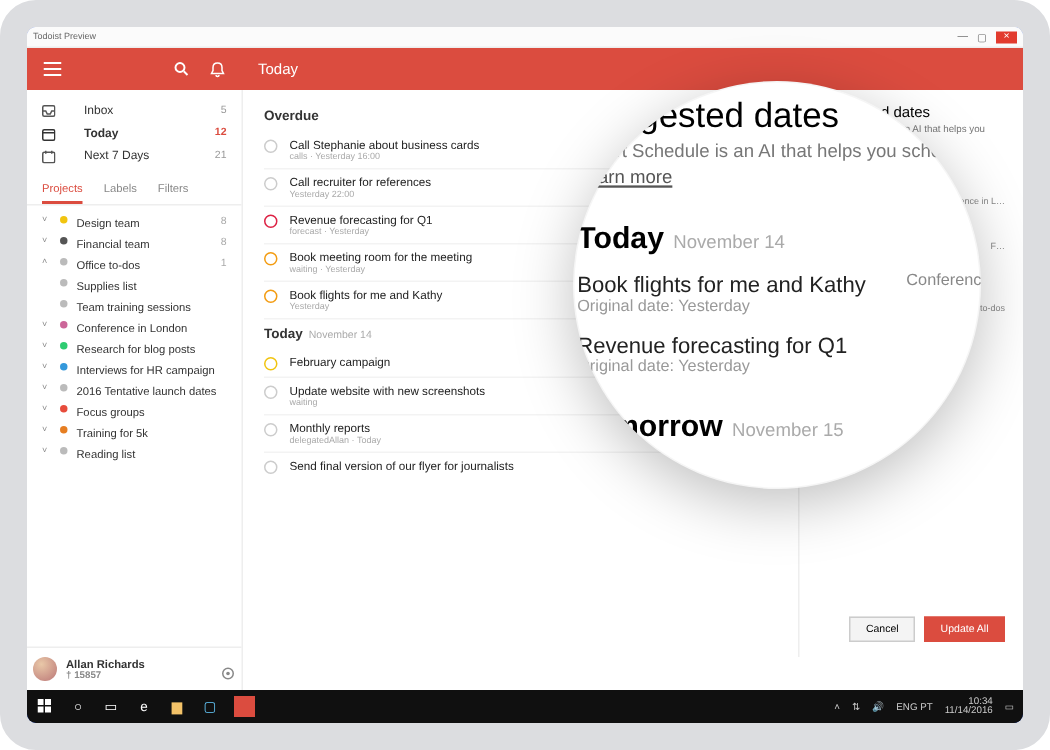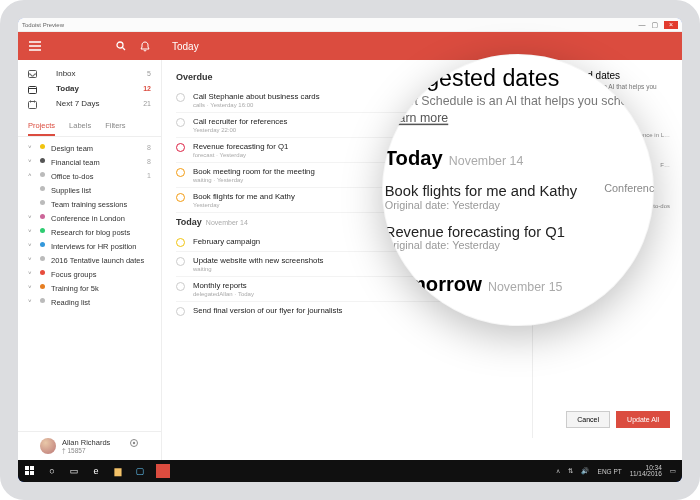--- a/index.html
+++ b/index.html
@@ -27,21 +27,21 @@
   .sb-item.sel .count { color: #db4c3f; }
   .sb-icon { width: 8px; height: 8px; display:inline-block; }
   .tabs { display: flex; gap: 14px; padding: 6px 10px 0 10px; font-size: 7.5px; color: #888; border-bottom: 1px solid #eee;}
   .tabs .tab.sel { color: #db4c3f; border-bottom: 2px solid #db4c3f; padding-bottom: 4px; }
   .projects { flex: 1; padding: 4px 10px; overflow: hidden; }
   .proj { display: flex; align-items: flex-start; gap: 6px; padding: 2.5px 0; font-size: 7.5px; color: #333;}
   .proj .dot { width: 5px; height: 5px; border-radius: 50%; }
   .proj .count { margin-left: auto; color: #aaa; font-size: 7px; }
   .proj.child { padding-left: 12px; }
   .proj .tri { font-size: 6px; color: #888; width:6px; display:inline-block;}
-  .sb-footer { display: flex; align-items: flex-start; gap: 6px; padding: 6px 22px; border-top: 1px solid #eee; font-size: 7.5px;}
+  .sb-footer { display: flex; align-items: flex-end; gap: 6px; padding: 6px 4px; border-top: 1px solid #eee; font-size: 7.5px; font-weight: bold;}
   .avatar { width: 16px; height: 16px; border-radius: 50%; background: radial-gradient(circle at 35% 30%, #e9c8a8, #b77); }
   .karma { font-size: 6.5px; color: #888; }
   
   .main { flex: 1; padding: 8px 14px; font-size: 8px; color: #333; overflow: hidden; }
   .section-title { font-size: 9px; font-weight: 600; margin: 4px 0 6px 0; color: #333;}
   .section-title .date { font-size: 7px; color: #aaa; font-weight: 400; margin-left: 4px;}
   .task { display: flex; gap: 8px; padding: 4px 0; border-bottom: 1px solid #f3f3f3; align-items: flex-start;}
   .task:last-child { border-bottom: none;}
   .circle { width: 9px; height: 9px; border: 1.2px solid #ccc; border-radius: 50%; flex-shrink: 0; margin-top: 1px;}
   .circle.p1 { border-color: #d24; }
@@ -195,21 +195,21 @@
               <span>Conference in London</span>
             </div>
             <div class="proj">
               <span class="tri">˅</span>
               <span class="dot" style="background:#2ecc71"></span>
               <span>Research for blog posts</span>
             </div>
             <div class="proj">
               <span class="tri">˅</span>
               <span class="dot" style="background:#3498db"></span>
-              <span>Interviews for HR position</span>
+              <span>Interviews for HR campaign</span>
             </div>
             <div class="proj">
               <span class="tri">˅</span>
               <span class="dot" style="background:#bbb"></span>
               <span>2016 Tentative launch dates</span>
             </div>
             <div class="proj">
               <span class="tri">˅</span>
               <span class="dot" style="background:#e74c3c"></span>
               <span>Focus groups</span>

